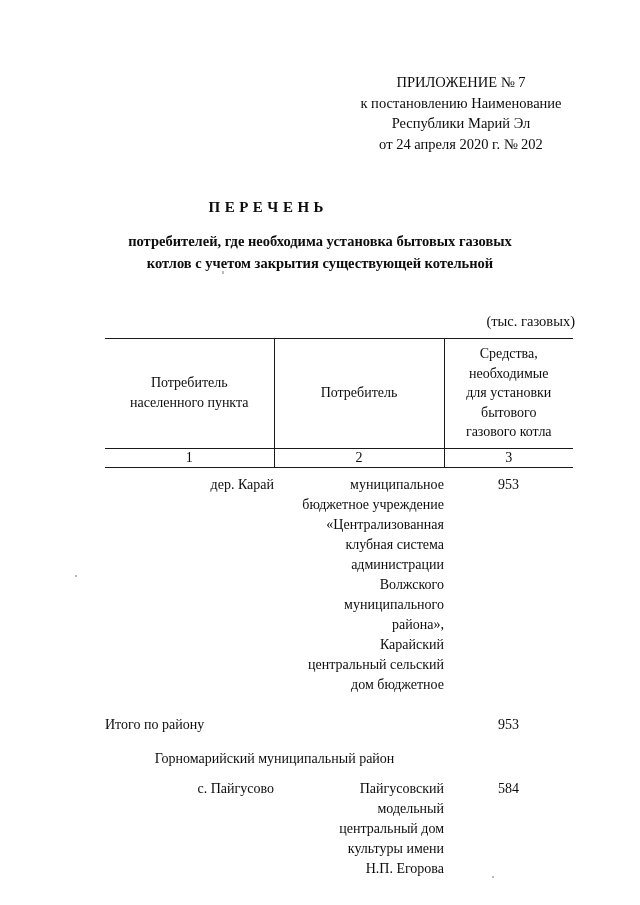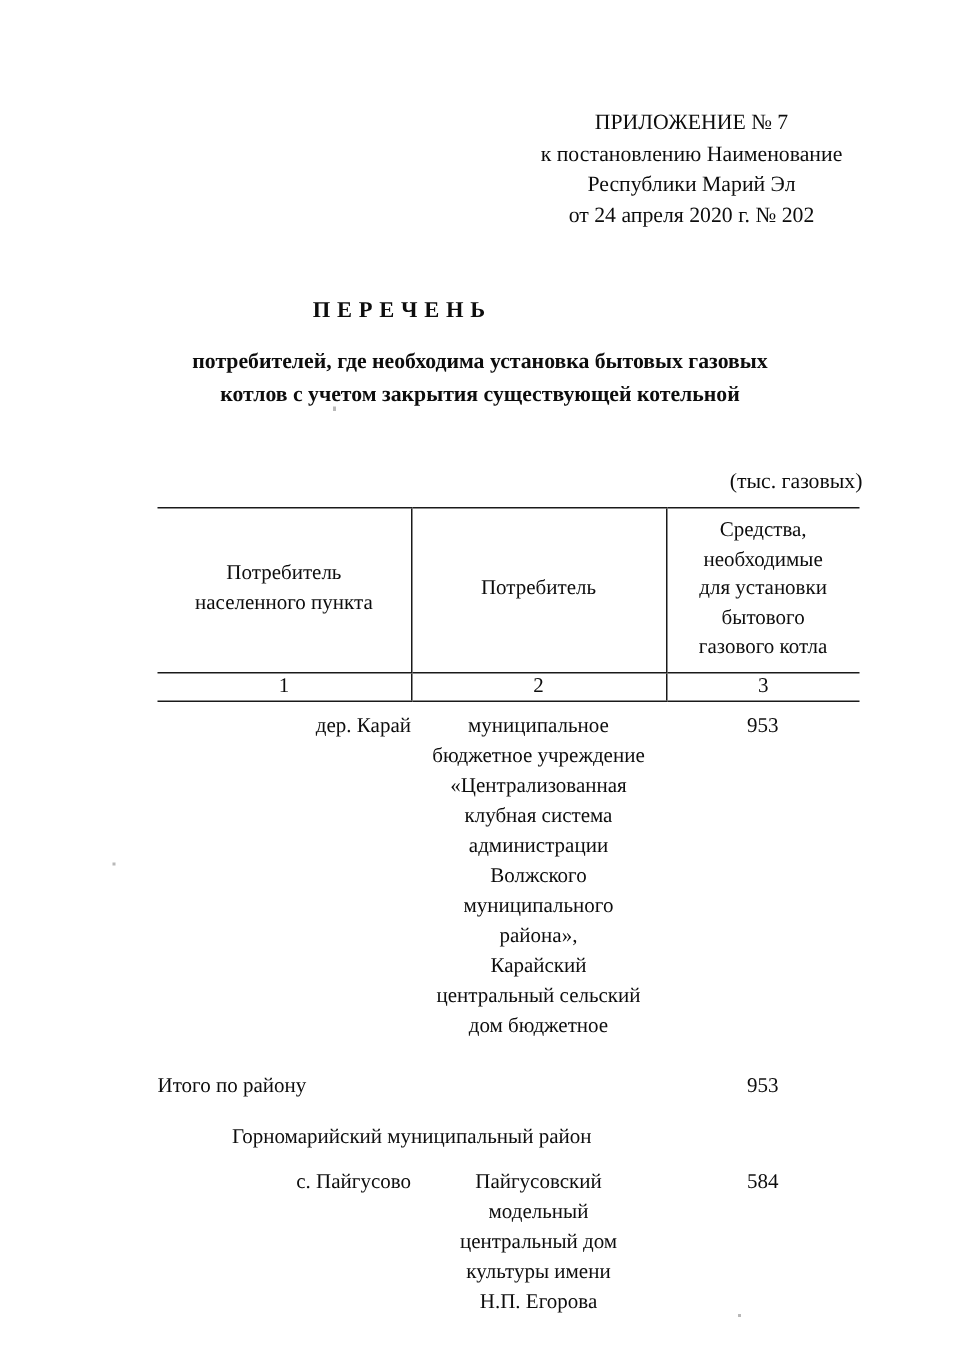--- a/index.html
+++ b/index.html
@@ -117,21 +117,21 @@
     padding-top: 14px;
     padding-bottom: 3px;
   }
   td.place {
     text-align: right;
     vertical-align: top;
     line-height: 20px;
     padding-top: 7px;
   }
   td.consumer {
-    text-align: center;
+    text-align: right;
     vertical-align: top;
     line-height: 20px;
     padding-top: 7px;
   }
   td.amount {
     text-align: center;
     vertical-align: top;
     line-height: 20px;
     padding-top: 7px;
   }

